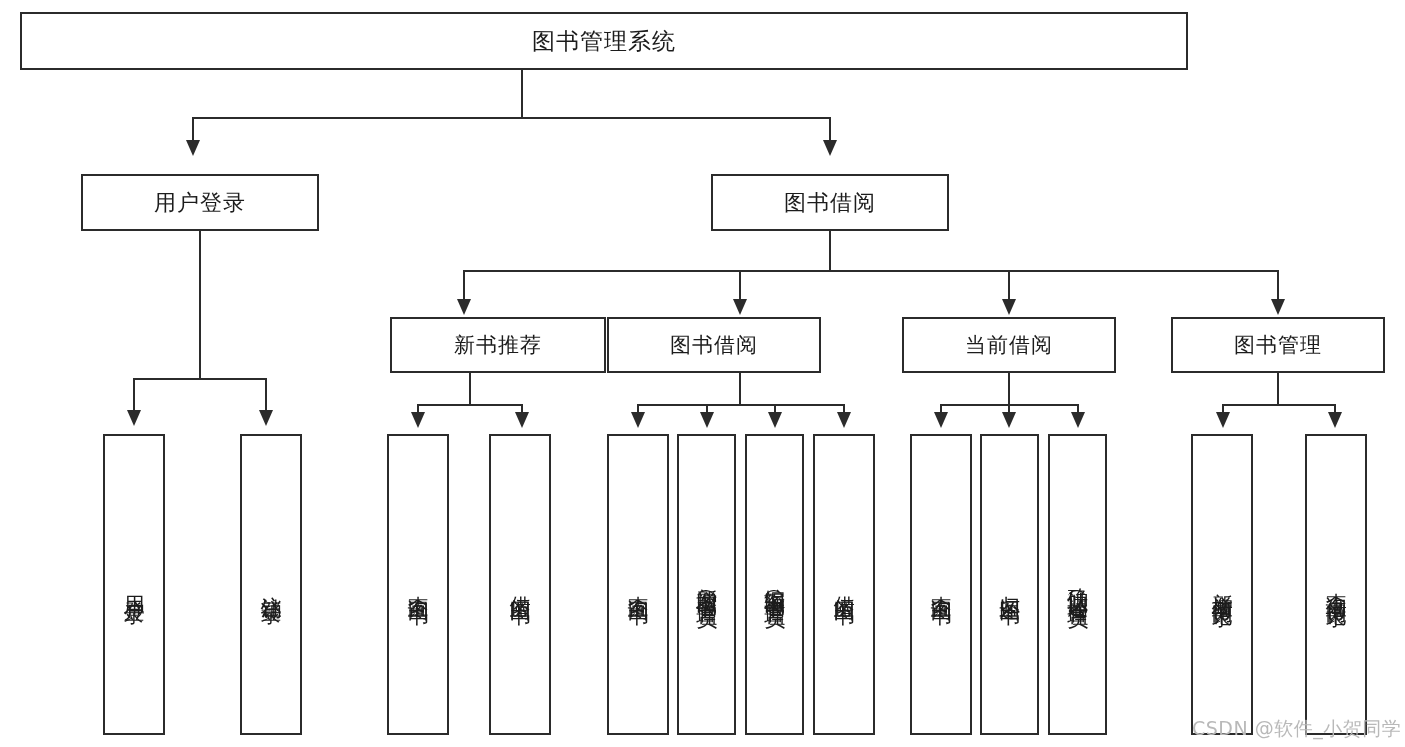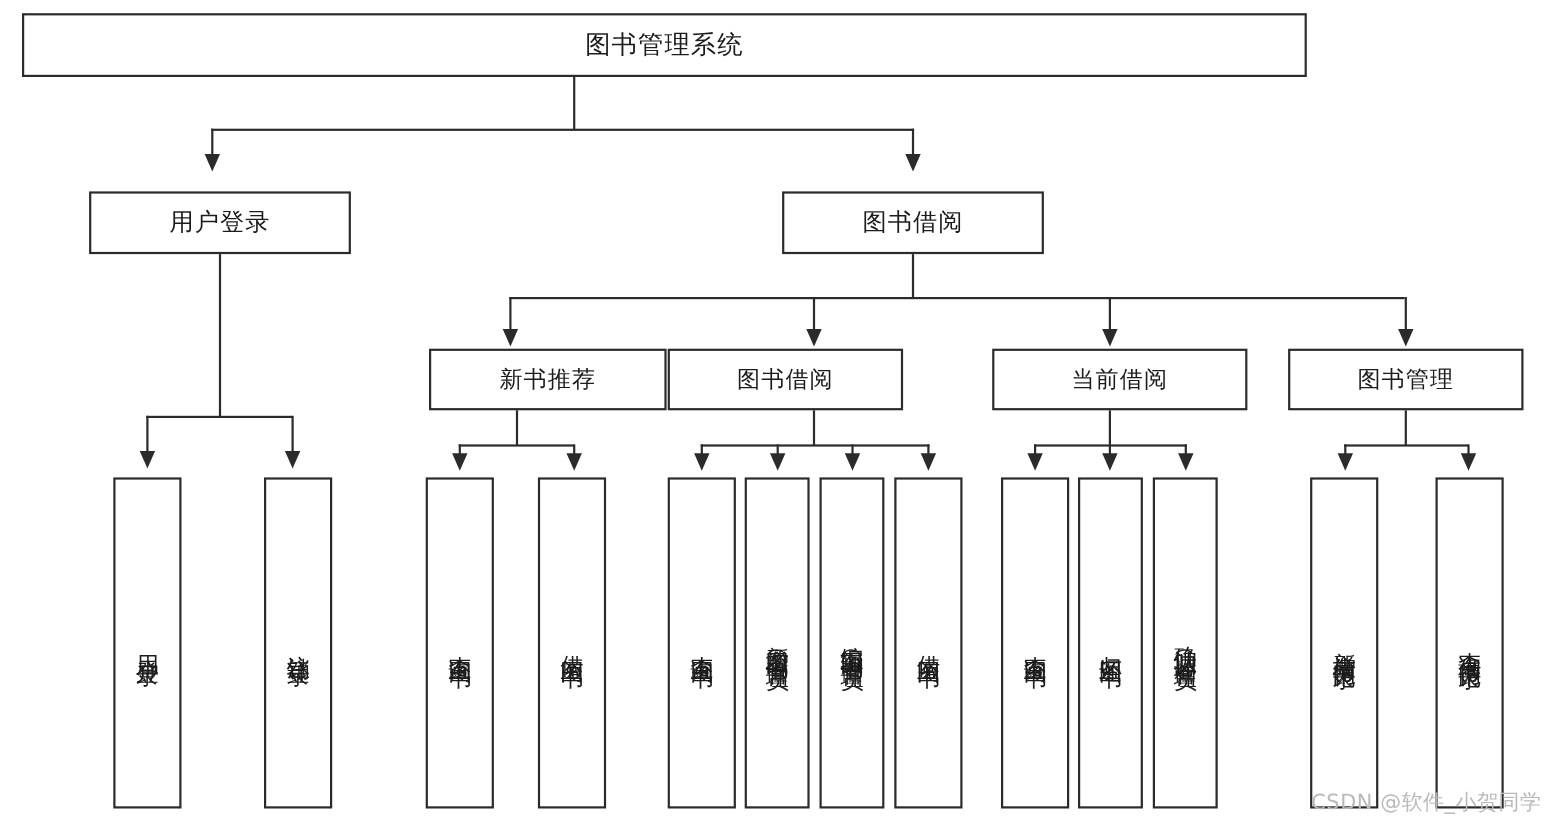--- a/index.html
+++ b/index.html
@@ -109,21 +109,21 @@
   <div class="arrow" style="left:733px; top:299px;"></div>
   <div class="vline" style="left:1008px; top:270px; width:2px; height:32px;"></div>
   <div class="arrow" style="left:1002px; top:299px;"></div>
   <div class="vline" style="left:1277px; top:270px; width:2px; height:32px;"></div>
   <div class="arrow" style="left:1271px; top:299px;"></div>
 
   <div class="node lvl2" style="left:362px; top:317px; width:216px; height:56px;margin-left:28px;">新书推荐</div>
 
   <div class="node lvl2" style="left:607px; top:317px; width:214px; height:56px;">图书借阅</div>
 
-  <div class="node lvl2" style="left:902px; top:317px; width:232px; height:56px;">当前借阅</div>
+  <div class="node lvl2" style="left:902px; top:317px; width:214px; height:56px;">当前借阅</div>
 
   <div class="node lvl2" style="left:1171px; top:317px; width:214px; height:56px;">图书管理</div>
 
   <div class="vline" style="left:469px; top:373px; width:2px; height:32px;"></div>
   <div class="hline" style="left:417px; top:404px; width:105px; height:2px;"></div>
   <div class="vline" style="left:417px; top:404px; width:2px; height:14px;"></div>
   <div class="arrow" style="left:411px; top:412px;"></div>
   <div class="vline" style="left:521px; top:404px; width:2px; height:14px;"></div>
   <div class="arrow" style="left:515px; top:412px;"></div>
 

